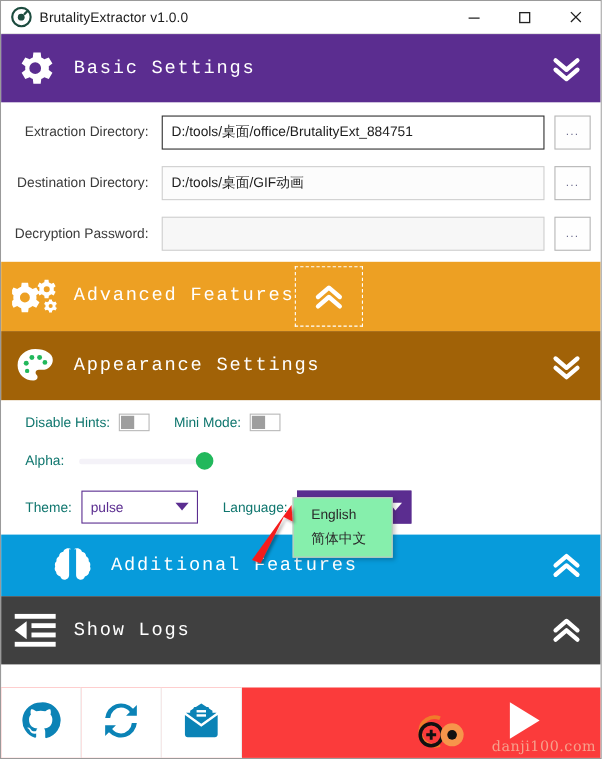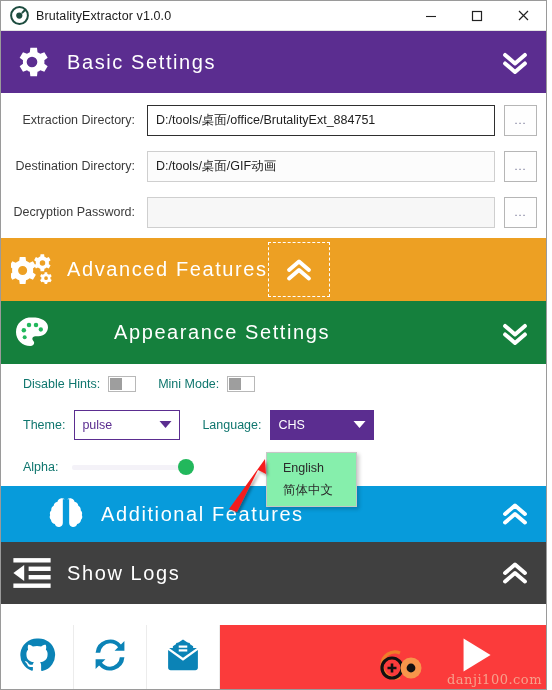--- a/index.html
+++ b/index.html
@@ -50,43 +50,43 @@
     position:relative;
     min-height:0;
     color:#fff;
     box-sizing:border-box;
   }
   .band-icon{
     width:62px;min-width:62px;
     display:flex;align-items:center;justify-content:center;
   }
   .band-title{
-    font-family:Liberation Sans, sans-serif;
-    font-size:20px;
+    font-family:Liberation Mono, monospace;
+    font-size:17px;
     letter-spacing:1.6px;
     color:#ffffff;
     white-space:nowrap;
     padding-left:4px;
   }
   .band-chev{
     margin-left:auto;
     width:62px;min-width:62px;
     height:100%;
     display:flex;align-items:center;justify-content:center;
     box-sizing:border-box;
   }
   .band-chev.focused{
     border:1px dashed #ffffff;
     margin:4px 3px 4px 0;
     height:auto;align-self:stretch;
   }
 
   .band.basic{background:#5b2d90;height:62px;}
   .band.advanced{background:#eda023;height:63px;}
-  .band.appearance{background:#15803d;height:63px;gap:47px;}
+  .band.appearance{background:#a16207;height:63px;}
   .band.additional{background:#079bdb;height:56px;padding-left:34px;}
   .band.logs{background:#404040;height:62px;}
 
   
   .form{
     padding:11px 0 10px 0;
     background:#fff;
   }
   .row{
     display:flex;align-items:center;
@@ -360,20 +360,28 @@
     <div class="ctl-row">
       <span class="ctl-label">Disable Hints:</span>
       <span class="toggle">
           <span class="knob"></span>
         </span>
       <span class="gap"></span>
       <span class="ctl-label">Mini Mode:</span>
       <span class="toggle">
           <span class="knob"></span>
         </span>
+    </div>
+
+    <div class="ctl-row">
+      <span class="ctl-label">Alpha:</span>
+      <div class="slider-wrap">
+        <div class="slider-track"></div>
+        <div class="slider-knob"></div>
+      </div>
     </div>
 
     <div class="ctl-row">
       <span class="ctl-label">Theme:</span>
       <div class="combo">
         <span>pulse</span>
         <span class="caret">
           <svg width="13" height="9" viewBox="0 0 13 9">
               <path d="M0.5 1 L6.5 8 L12.5 1 Z" fill="#5b2d90"></path>
             </svg>
@@ -383,28 +391,20 @@
       <span class="ctl-label">Language:</span>
       <div class="combo filled">
         <span>CHS</span>
         <span class="caret">
           <svg width="13" height="9" viewBox="0 0 13 9">
               <path d="M0.5 1 L6.5 8 L12.5 1 Z" fill="#ffffff"></path>
             </svg>
         </span>
       </div>
     </div>
-
-    <div class="ctl-row">
-      <span class="ctl-label">Alpha:</span>
-      <div class="slider-wrap">
-        <div class="slider-track"></div>
-        <div class="slider-knob"></div>
-      </div>
-    </div>
   </div>
 
   <div class="band additional">
     <span class="band-icon">
       <svg width="40" height="40" viewBox="0 0 24 24" fill="#fff">
         <path d="M11.3 3.2c-1.1-.9-2.8-.8-3.8.3-.3.3-.5.7-.6 1.1-1.2.1-2.2 1.1-2.3 2.4-1 .5-1.6 1.6-1.4 2.8-.8.7-1.1 1.8-.7 2.8-.5 1 -.3 2.2.5 2.9 0 1.3 1 2.4 2.3 2.5.3 1.2 1.5 2 2.7 1.8 1.2-.2 2.1-1.2 2.1-2.4V3.4c0-.1 0-.1 0-.2z"></path>
         <path d="M12.7 3.2c1.1-.9 2.8-.8 3.8.3.3.3.5.7.6 1.1 1.2.1 2.2 1.1 2.3 2.4 1 .5 1.6 1.6 1.4 2.8.8.7 1.1 1.8.7 2.8.5 1 .3 2.2-.5 2.9 0 1.3-1 2.4-2.3 2.5-.3 1.2-1.5 2-2.7 1.8-1.2-.2-2.1-1.2-2.1-2.4V3.4c0-.1 0-.1 0-.2z"></path>
       </svg>
     </span>
     <span class="band-title">Additional Features</span>

